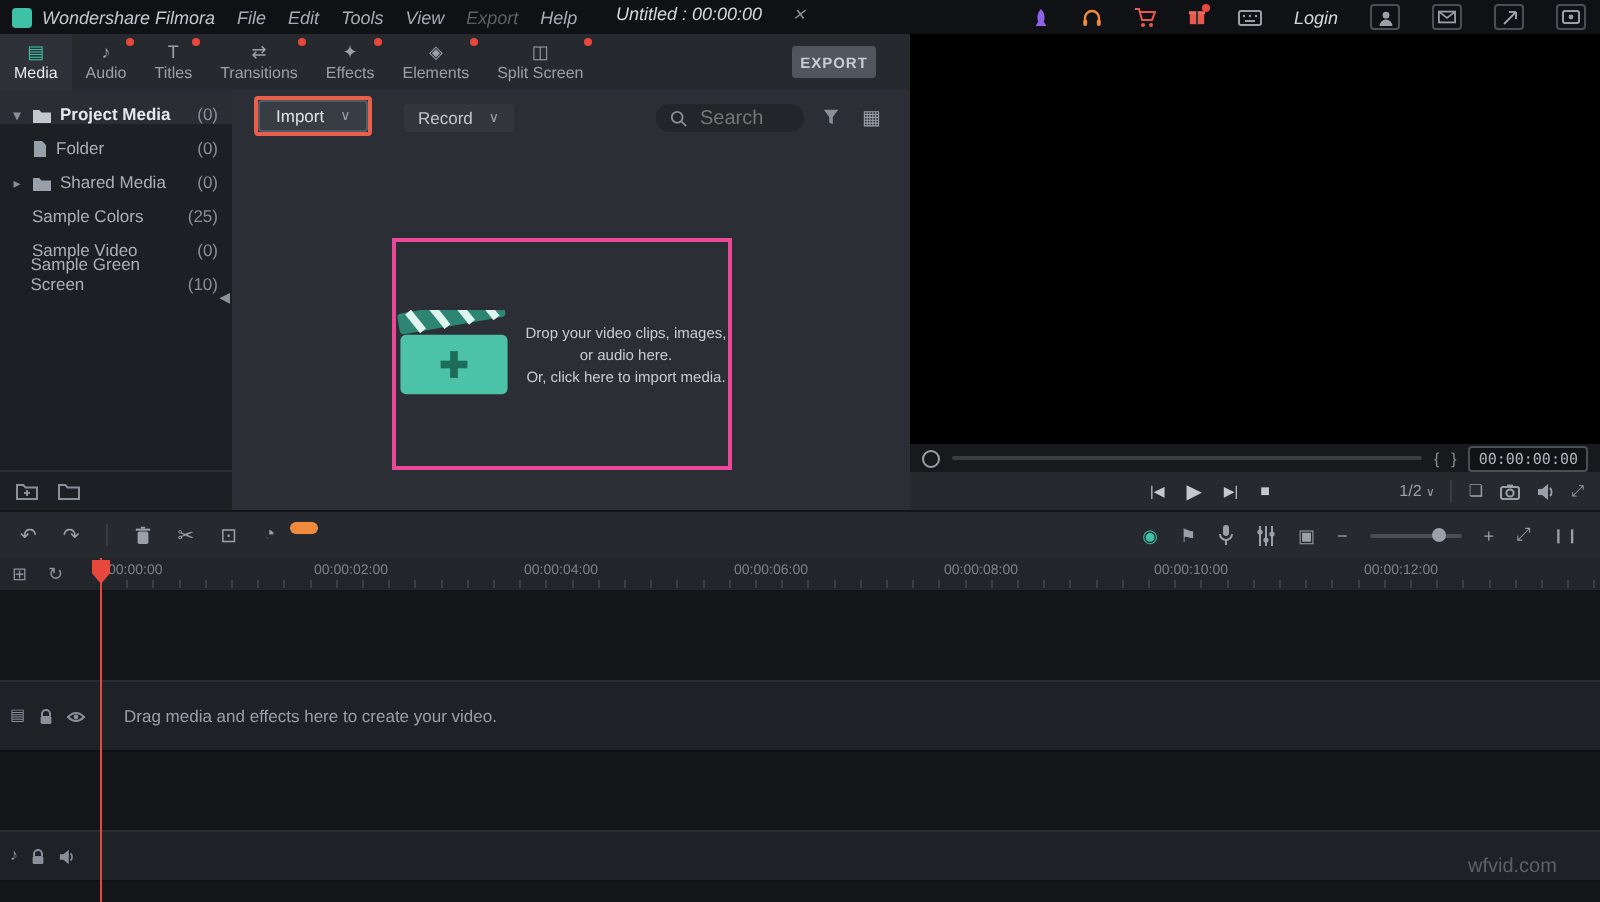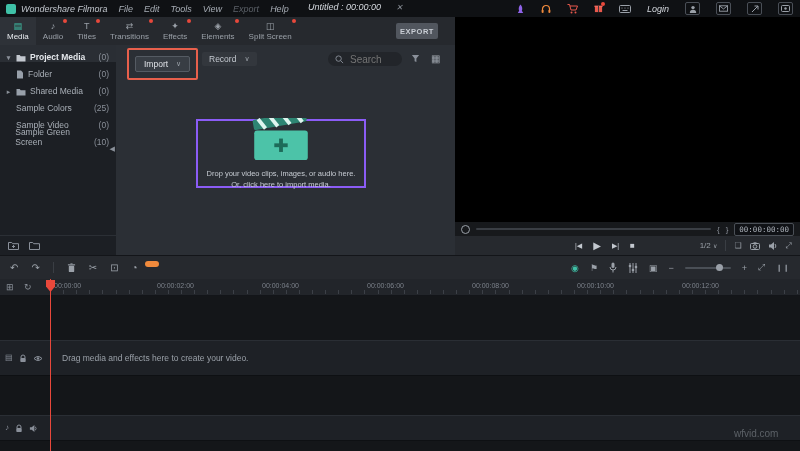--- a/index.html
+++ b/index.html
@@ -36,33 +36,33 @@
   .lib-item.header{color:#e4e7eb;font-weight:bold;background:#2a2e34;}
   .lib-item .count{margin-left:auto;color:#8a9099;font-weight:normal;}
   .lib-item .caret{width:7px;font-size:7px;color:#8a9099;text-align:center;}
   .lib-item .spacer{width:7px;}
   .lib-bottom{position:absolute;bottom:0;left:0;width:116px;height:20px;border-top:1px solid #2b2f35;
        display:flex;align-items:center;gap:10px;padding-left:8px;box-sizing:border-box;}
   .collapse-arrow{position:absolute;right:1px;top:100px;font-size:7px;color:#8a9099;}
   
   .media-panel{position:absolute;top:45px;left:116px;width:339px;height:210px;background:#2b2f35;box-sizing:border-box;}
   .mp-toolbar{position:absolute;top:5px;left:0;width:339px;height:20px;display:flex;align-items:center;}
-  .import-wrap{position:absolute;left:11px;top:-2px;border:2px solid #e8604c;padding:6px;border-radius:2px;}
+  .import-wrap{position:absolute;left:11px;top:-2px;border:2px solid #e8604c;padding:0;border-radius:2px;}
   .import-btn{display:flex;align-items:center;gap:8px;background:#383d44;border:1px solid #555b63;
        padding:2px 8px;font-size:8.5px;color:#dfe2e7;border-radius:2px;}
   .record-btn{position:absolute;left:86px;top:2px;display:flex;align-items:center;gap:8px;background:#33373d;
        padding:2px 7px;font-size:8.5px;color:#c3c8cf;border-radius:2px;}
   .search-box{position:absolute;left:212px;top:2px;width:74px;height:14px;background:#22252a;border-radius:8px;
        display:flex;align-items:center;gap:4px;padding:0 7px;box-sizing:border-box;}
   .search-box input{background:transparent;border:none;outline:none;color:#b9bec6;font-size:10px;width:46px;
        font-family:"Liberation Sans",sans-serif;}
   .filter-ic{position:absolute;left:295px;top:4px;}
   .grid-ic{position:absolute;left:315px;top:3px;color:#9aa0a8;font-size:10px;}
-  .dropzone{position:absolute;left:80px;top:74px;width:170px;height:69px;border:2px solid #8b5cf6;
-       display:flex;flex-direction:column;align-items:center;justify-content:center;gap:6px;box-sizing:border-box;}
+  .dropzone{position:absolute;left:80px;top:74px;width:170px;height:116px;border:2px solid #ec4899;
+       display:flex;flex-direction:row;align-items:center;justify-content:center;gap:6px;box-sizing:border-box;}
   .dz-text{font-size:7.5px;color:#c7ccd3;text-align:center;line-height:11px;}
   
   .preview{position:absolute;top:17px;left:455px;width:345px;height:238px;background:#26292e;}
   .screen{position:absolute;top:0;left:0;width:345px;height:205px;background:#000;}
   .seekrow{position:absolute;top:205px;left:0;width:345px;height:14px;background:#17191c;
        display:flex;align-items:center;gap:6px;padding:0 6px;box-sizing:border-box;font-size:8px;color:#8a8f98;}
   .seek-handle{width:7px;height:7px;border:1px solid #9aa0a8;border-radius:50%;flex:0 0 auto;}
   .seek-line{flex:1;height:2px;background:#3a3e44;border-radius:1px;}
   .timecode{border:1px solid #4a4f56;background:#101216;color:#aeb4bc;font-size:7.5px;padding:1px 4px;border-radius:2px;
        font-family:"DejaVu Sans Mono",monospace;}

